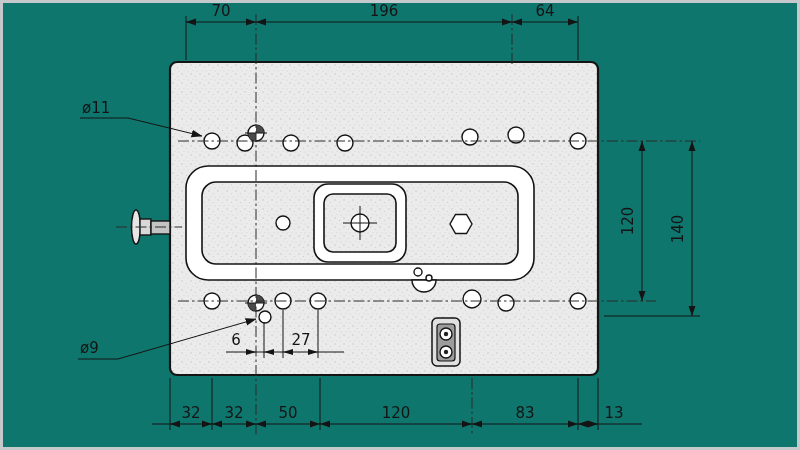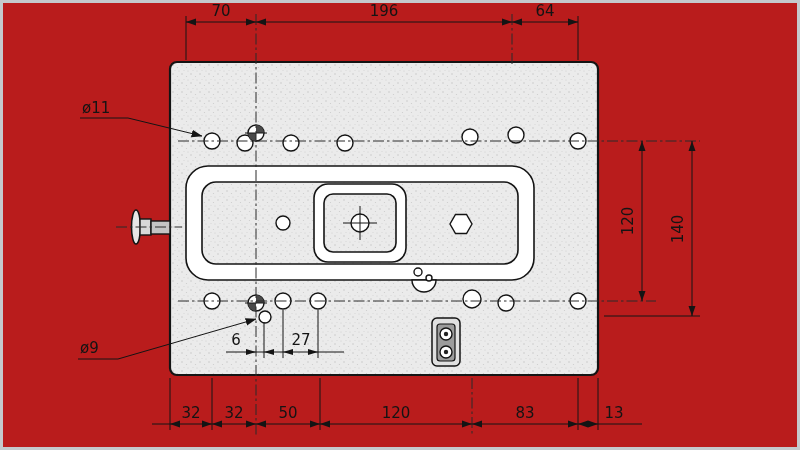--- a/index.html
+++ b/index.html
@@ -1,16 +1,16 @@
 <!DOCTYPE html>
 <html><head>
 <meta charset="utf-8">
 <style>
   html,body{margin:0;padding:0;background:#ffffff;}
-  .stage{position:relative;width:800px;height:450px;background:#b91c1c;overflow:hidden;}
+  .stage{position:relative;width:800px;height:450px;background:#0f766e;overflow:hidden;}
   svg{display:block;}
   .dim-text{font-family:"DejaVu Sans","Liberation Sans",sans-serif;font-size:15px;fill:#141414;}
   .thin{stroke:#141414;stroke-width:1;fill:none;}
   .cl{stroke:#2b2b2b;stroke-width:1;fill:none;stroke-dasharray:11 3 2.5 3;}
   .arrow{fill:#141414;stroke:none;}
   .hole{fill:#ffffff;stroke:#141414;stroke-width:1.4;}
 </style>
 </head>
 <body>
 

